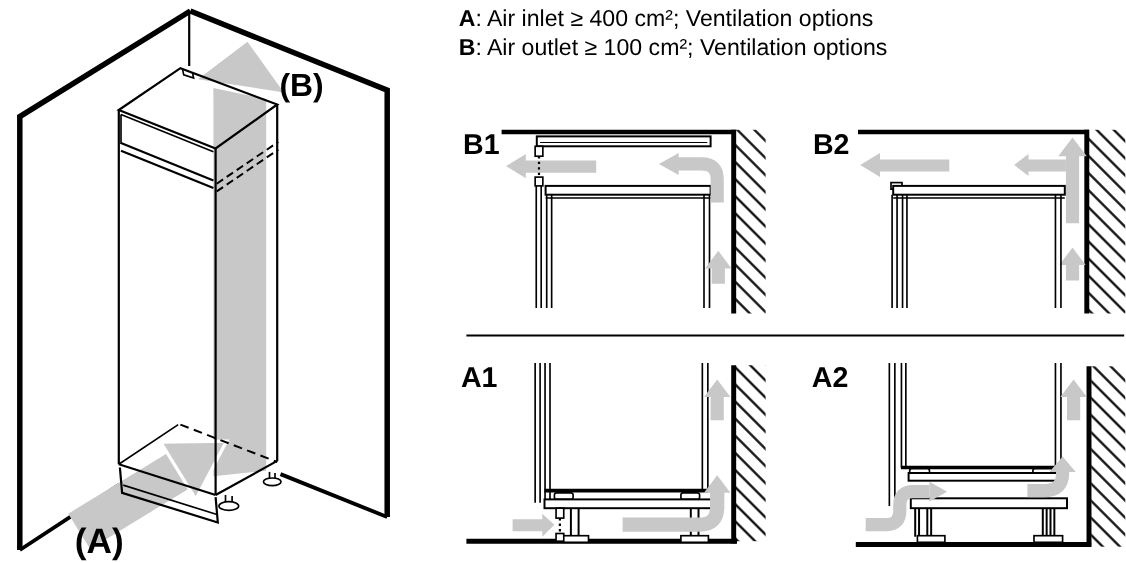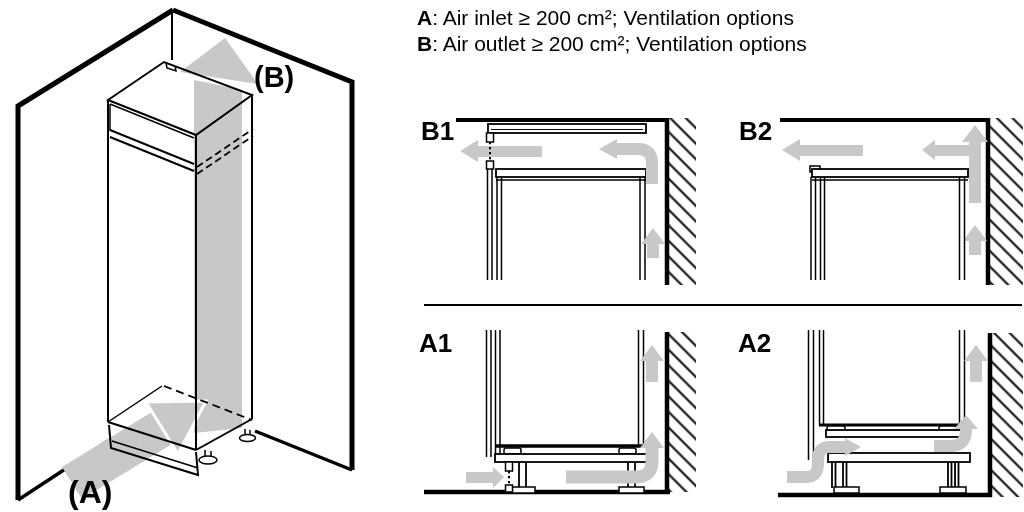--- a/index.html
+++ b/index.html
@@ -226,20 +226,20 @@
       <polygon points="861,447 845,438 845,456"></polygon>
       <path d="M934,446 L950,446 Q966,446 966,430 L966,428" stroke="#c8c8c8" stroke-width="12" fill="none"></path>
       <polygon points="966,415 954,429 978,429"></polygon>
       <polygon points="976,345 964,361 970,361 970,382 982,382 982,361 988,361"></polygon>
     </g>
   </g>
 </svg>
 
 <div class="legend">
   <div>
-    <b>A</b><span>: Air inlet ≥ 200 cm²; Ventilation options</span>
+    <b>A</b><span>: Air inlet ≥ 400 cm²; Ventilation options</span>
   </div>
   <div>
-    <b>B</b><span>: Air outlet ≥ 200 cm²; Ventilation options</span>
+    <b>B</b><span>: Air outlet ≥ 100 cm²; Ventilation options</span>
   </div>
 </div>
 
 </div>
 
 </body></html>

